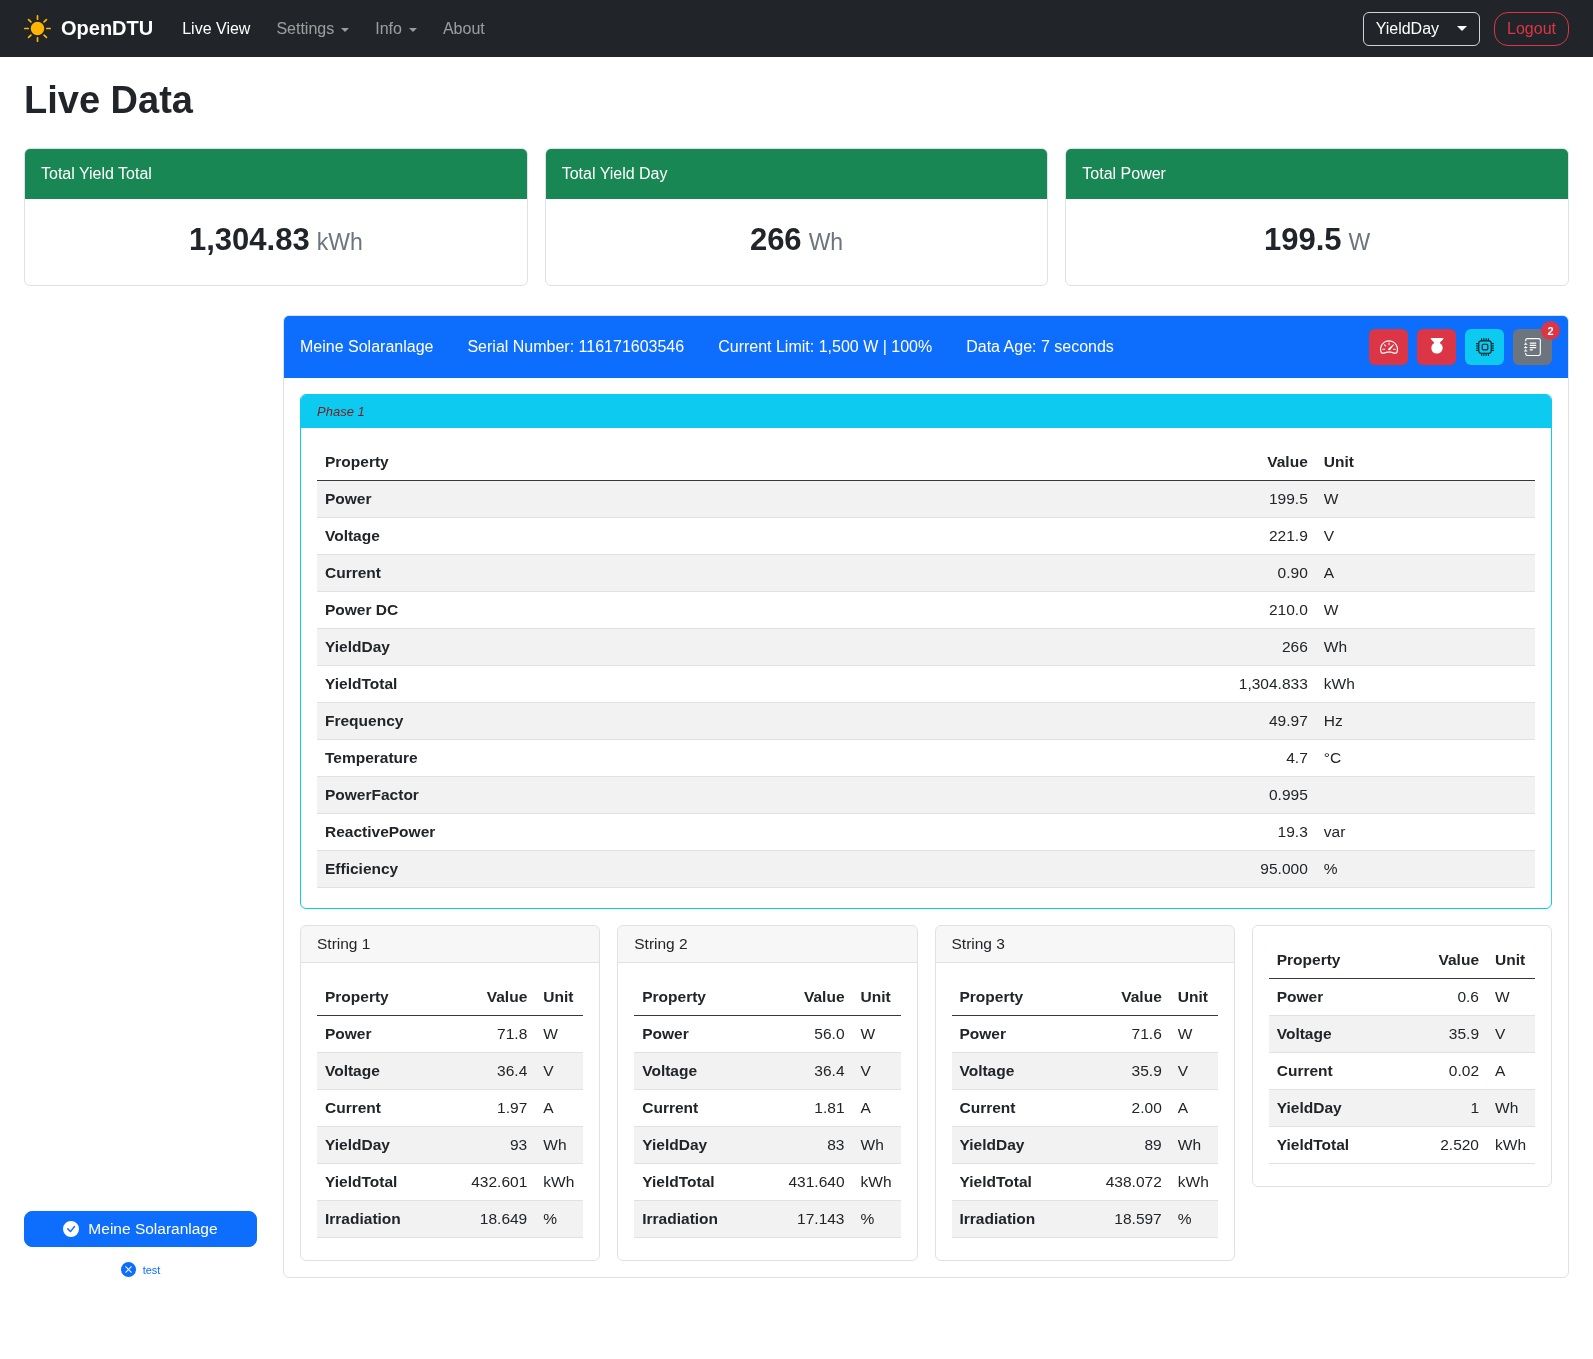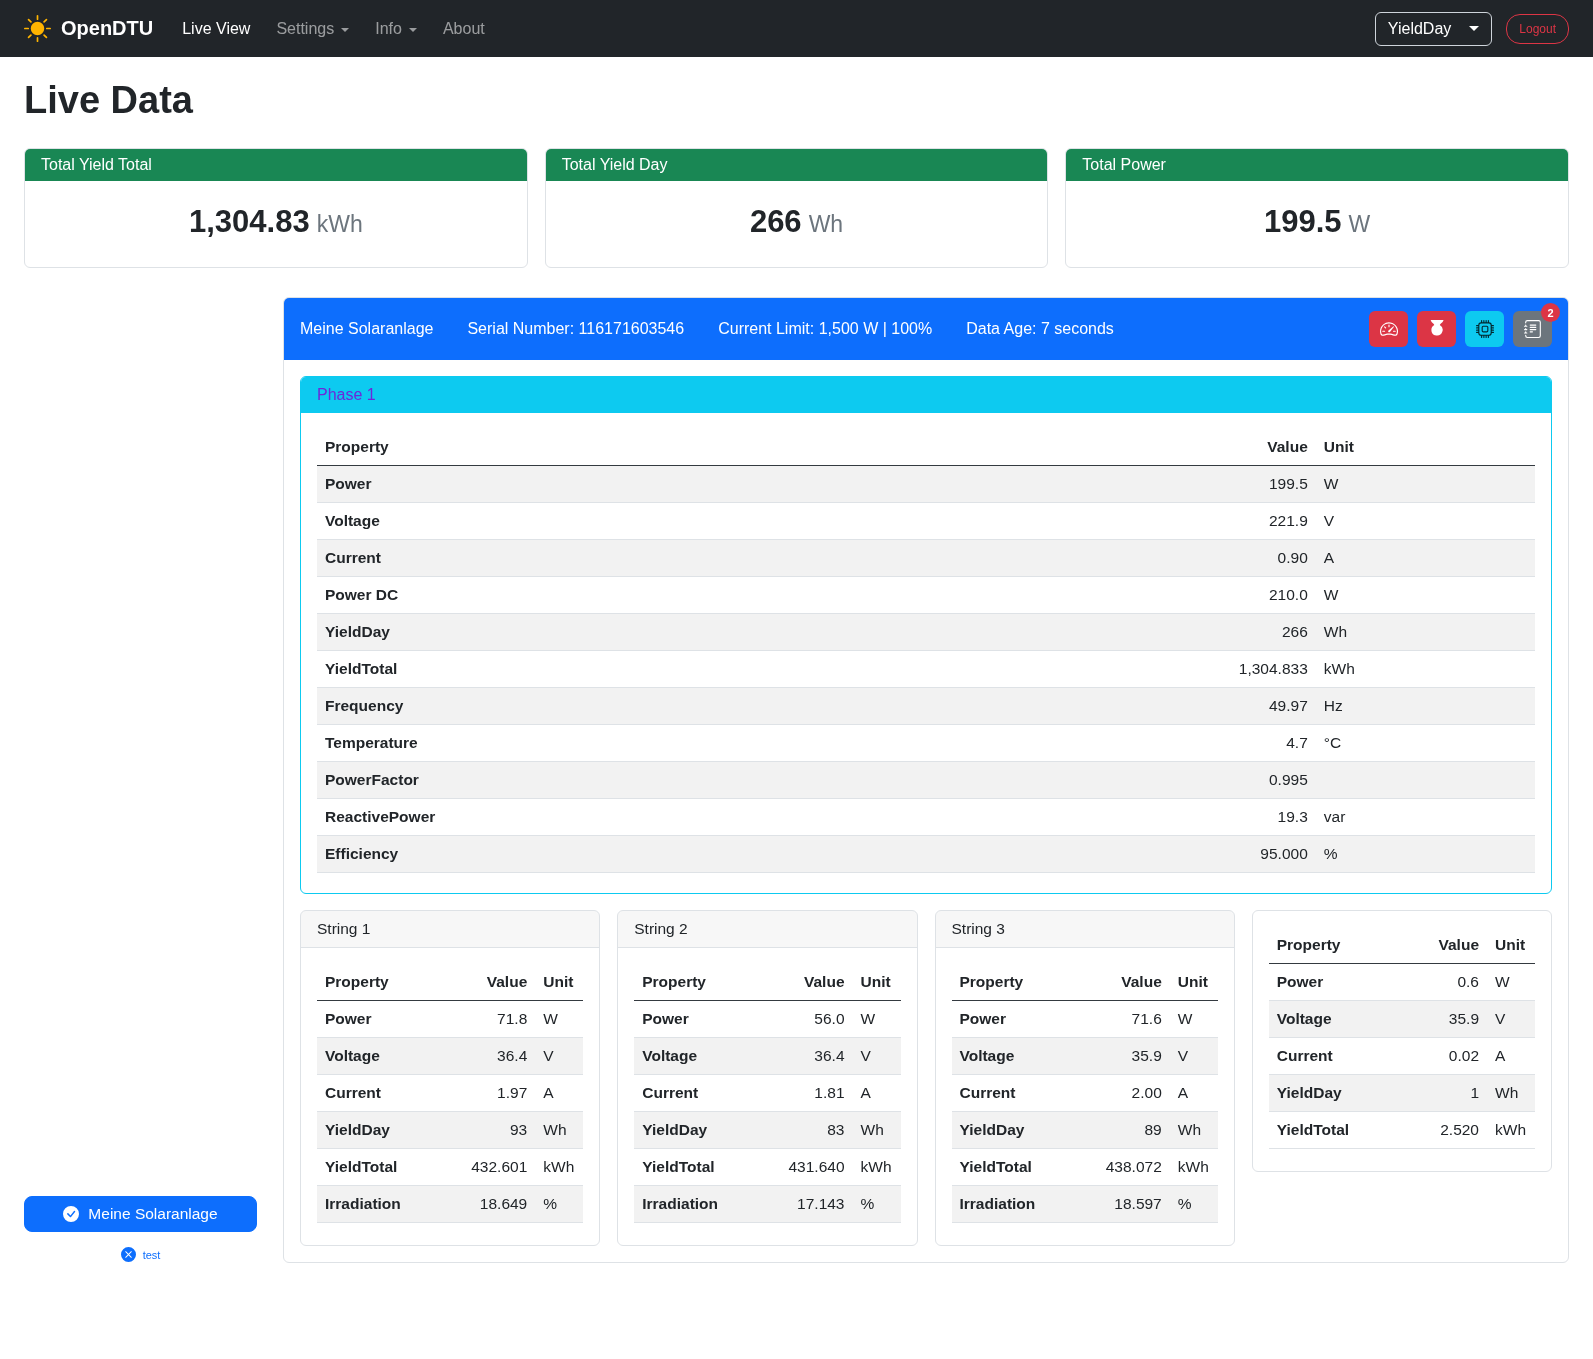--- a/index.html
+++ b/index.html
@@ -10,51 +10,51 @@
   
   .navbar{display:flex;align-items:center;background:#212529;padding:9px 24px;height:57px;}
   .brand{display:flex;align-items:center;gap:10px;color:#fff;font-size:20px;font-weight:600;margin-right:16px;cursor:pointer;}
   .nav-links{display:flex;align-items:center;}
   .nav-link{color:rgba(255,255,255,.55);padding:8px 13px;cursor:pointer;display:flex;align-items:center;gap:7px;font-size:16px;background:none;border:none;}
   .nav-link.active{color:#fff;}
   .caret{width:0;height:0;border-top:4px solid currentColor;border-left:4px solid transparent;border-right:4px solid transparent;display:inline-block;margin-top:2px;}
   .nav-right{margin-left:auto;display:flex;align-items:center;gap:14px;}
   .lang-select{display:flex;align-items:center;gap:18px;border:1px solid #ced4da;border-radius:6px;padding:7px 12px;color:#fff;background:transparent;font-size:16px;cursor:pointer;}
   .lang-select .chev{width:0;height:0;border-top:5px solid #fff;border-left:5px solid transparent;border-right:5px solid transparent;}
-  .logout-btn{border:1px solid #dc3545;color:#dc3545;background:transparent;border-radius:14px;padding:7px 12px;font-size:12px;cursor:pointer;}
+  .logout-btn{border:1px solid #dc3545;color:#dc3545;background:transparent;border-radius:14px;padding:7px 12px;font-size:16px;cursor:pointer;}
 
   
   .content{padding:6px 24px 28px;}
   h1.page-title{font-size:38px;font-weight:700;margin:16px 0 26px;}
 
   .card{border:1px solid #dee2e6;border-radius:6px;background:#fff;}
   .summary-row{display:flex;gap:17px;}
   .summary-card{flex:1;}
-  .summary-card .card-header{background:#198754;color:#fff;border-color:#198754;padding:7px 16px;border-radius:5px 5px 0 0;font-size:16px;}
+  .summary-card .card-header{background:#198754;color:#fff;border-color:#198754;padding:16px 16px;border-radius:5px 5px 0 0;font-size:16px;}
   .summary-body{padding:23px 16px 27px;text-align:center;}
   .summary-value{font-size:31px;font-weight:600;}
   .summary-unit{font-size:23px;color:#6c757d;margin-left:7px;}
 
   .main-row{display:flex;gap:26px;margin-top:29px;align-items:flex-end;}
   .sidebar{width:233px;flex:none;}
   .inverter-select{width:100%;display:flex;align-items:center;justify-content:center;gap:9px;background:#0d6efd;color:#fff;border:1px solid #0d6efd;border-radius:8px;padding:8px 10px;font-size:15.5px;cursor:pointer;}
   .test-item{margin-top:14px;display:flex;align-items:center;justify-content:center;gap:7px;color:#0d6efd;font-size:11px;cursor:pointer;background:none;border:none;width:100%;}
 
   .inverter-card{flex:1;}
   .inverter-header{background:#0d6efd;color:#fff;display:flex;align-items:center;gap:34px;padding:13px 16px;border-radius:5px 5px 0 0;font-size:16px;}
   .actions{display:flex;gap:9px;margin-left:auto;}
   .icon-btn{width:39px;height:36px;border:none;border-radius:6px;display:flex;align-items:center;justify-content:center;cursor:pointer;position:relative;padding:0;}
   .icon-btn.danger{background:#dc3545;color:#fff;}
   .icon-btn.info{background:#0dcaf0;color:#032830;}
   .icon-btn.secondary{background:#6c757d;color:#fff;}
   .badge{position:absolute;top:-8px;right:-8px;background:#dc3545;color:#fff;font-size:11px;font-weight:700;border-radius:50%;min-width:19px;height:19px;display:flex;align-items:center;justify-content:center;padding:0 4px;}
   .inverter-body{padding:16px;}
 
   .phase-card{border:1px solid #0dcaf0;border-radius:6px;background:#fff;}
-  .phase-header{background:#0dcaf0;color:#6d28d9;padding:9px 16px;border-radius:5px 5px 0 0;font-size:16px;}
+  .phase-header{background:#0dcaf0;color:#7f1d1d;padding:9px 16px;border-radius:5px 5px 0 0;font-size:13px;font-style:italic;}
   .phase-body{padding:16px 16px 20px;}
 
   table{width:100%;border-collapse:collapse;font-size:15.5px;}
   th,td{padding:9px 8px;border-bottom:1px solid #dee2e6;text-align:left;font-weight:400;}
   thead th{font-weight:700;border-bottom:1px solid #343a40;}
   tbody th{font-weight:700;}
   td.col-val,th.col-val{text-align:right;}
   .phase-table .col-val{width:11%;}
   .phase-table .col-unit{width:18%;}
   .string-table .col-val{width:84px;}

